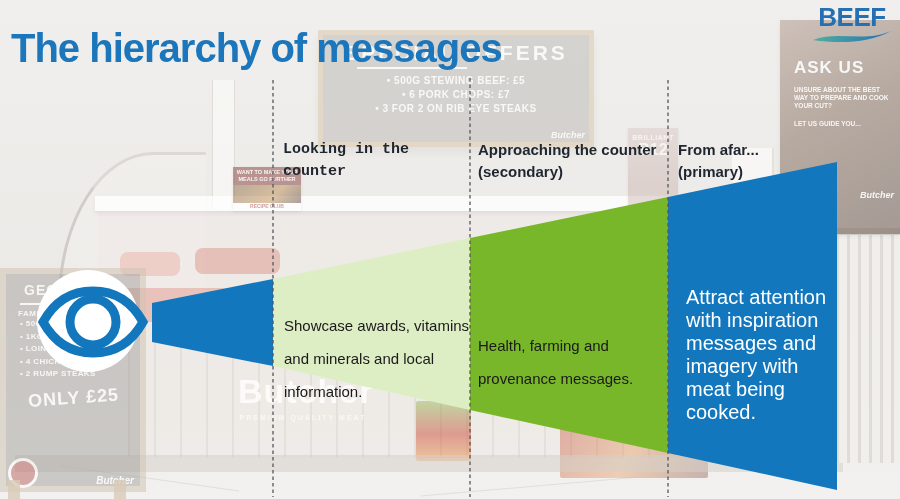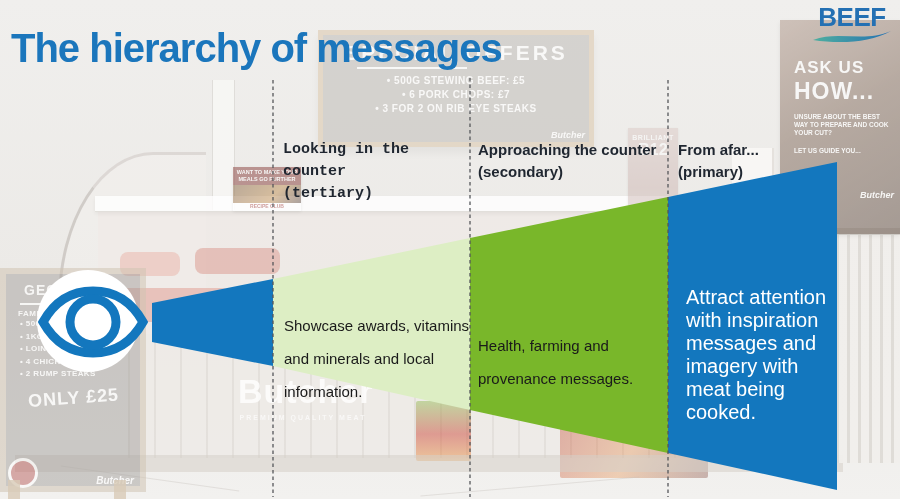--- a/index.html
+++ b/index.html
@@ -138,21 +138,20 @@
       <div class="mp-foot">RECIPE CLUB</div>
     </div>
 
     <div class="abs b12-poster">
       <div class="b12-l1">BRILLIANT</div>
       <div class="b12-l2">B12</div>
     </div>
 
     <div class="abs ask-poster">
       <div class="ask-l1">ASK US</div>
-      <div class="ask-l2">HOW...</div>
       <div class="ask-sub">UNSURE ABOUT THE BEST WAY TO PREPARE AND COOK YOUR CUT?</div>
       <div class="ask-sub2">LET US GUIDE YOU...</div>
       <div class="ask-brand">Butcher</div>
     </div>
   </div>
 
   <svg class="fg-svg" width="900" height="499" viewBox="0 0 900 499">
     <polygon points="152,303 273,279 273,366 152,342" style="fill: rgb(19, 119, 190);"></polygon>
     <polygon points="273,279 470,238 470,410 273,366" style="fill: rgb(221, 238, 196);"></polygon>
     <polygon points="470,238 668,197 668,453 470,410" style="fill: rgb(121, 183, 42);"></polygon>
@@ -176,21 +175,20 @@
           <stop offset="0" stop-color="#4FAF9F"></stop>
             <stop offset="1" stop-color="#2470B3"></stop>
         </linearGradient>
       </defs>
       <path d="M1,11 C26,1 52,14 79,2 C58,14 27,15 1,11 Z" fill="url(#wv)"></path>
     </svg>
   </div>
 
   <div class="stage-label lbl-1">
     <span style="display:block">Looking in the counter</span>
-    <span style="display:block">(tertiary)</span>
   </div>
   <div class="stage-label lbl-2">
     <span style="display:block">Approaching the counter</span>
     <span style="display:block">(secondary)</span>
   </div>
   <div class="stage-label lbl-3">
     <span style="display:block">From afar...</span>
     <span style="display:block">(primary)</span>
   </div>
 

